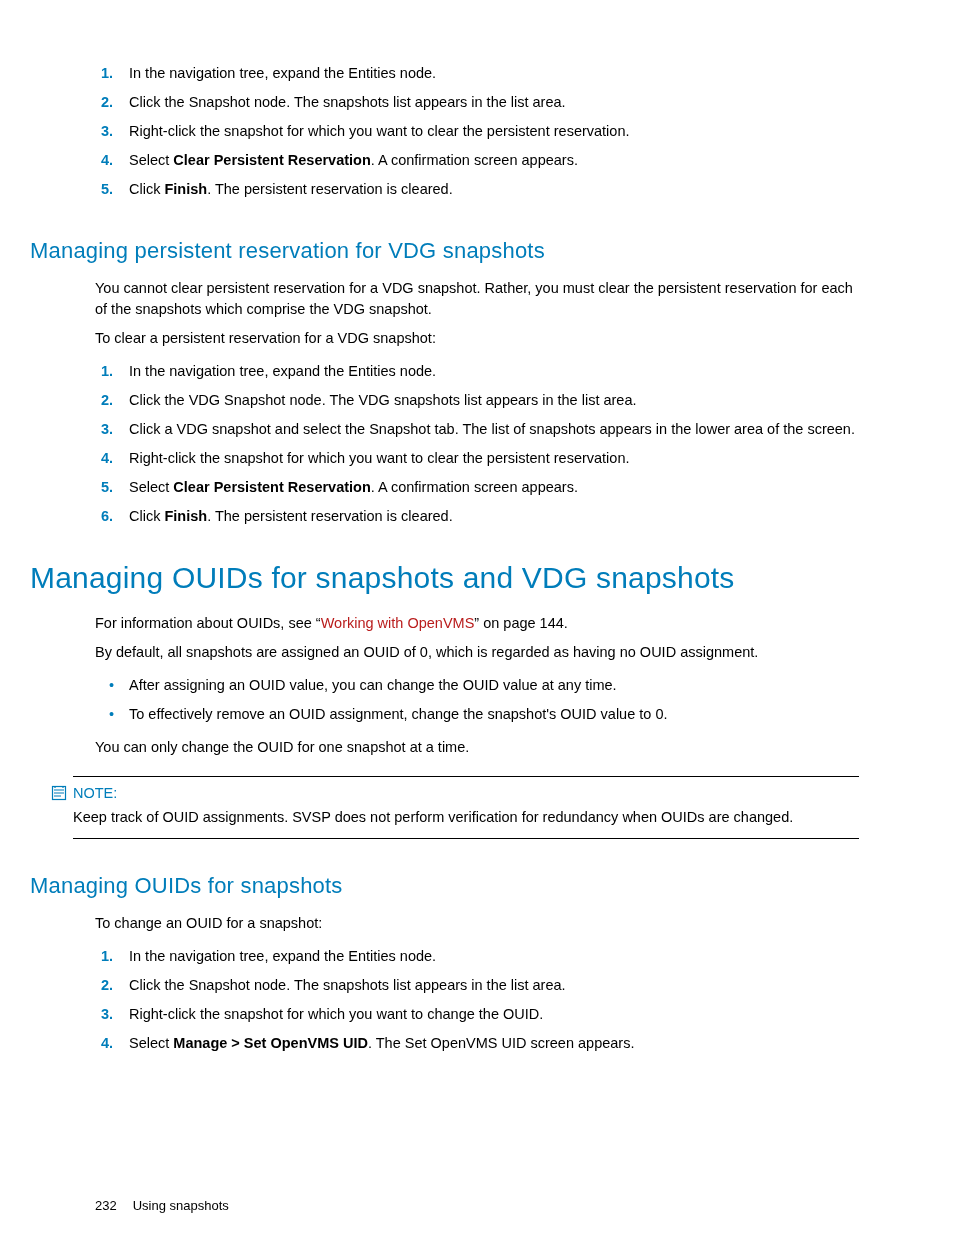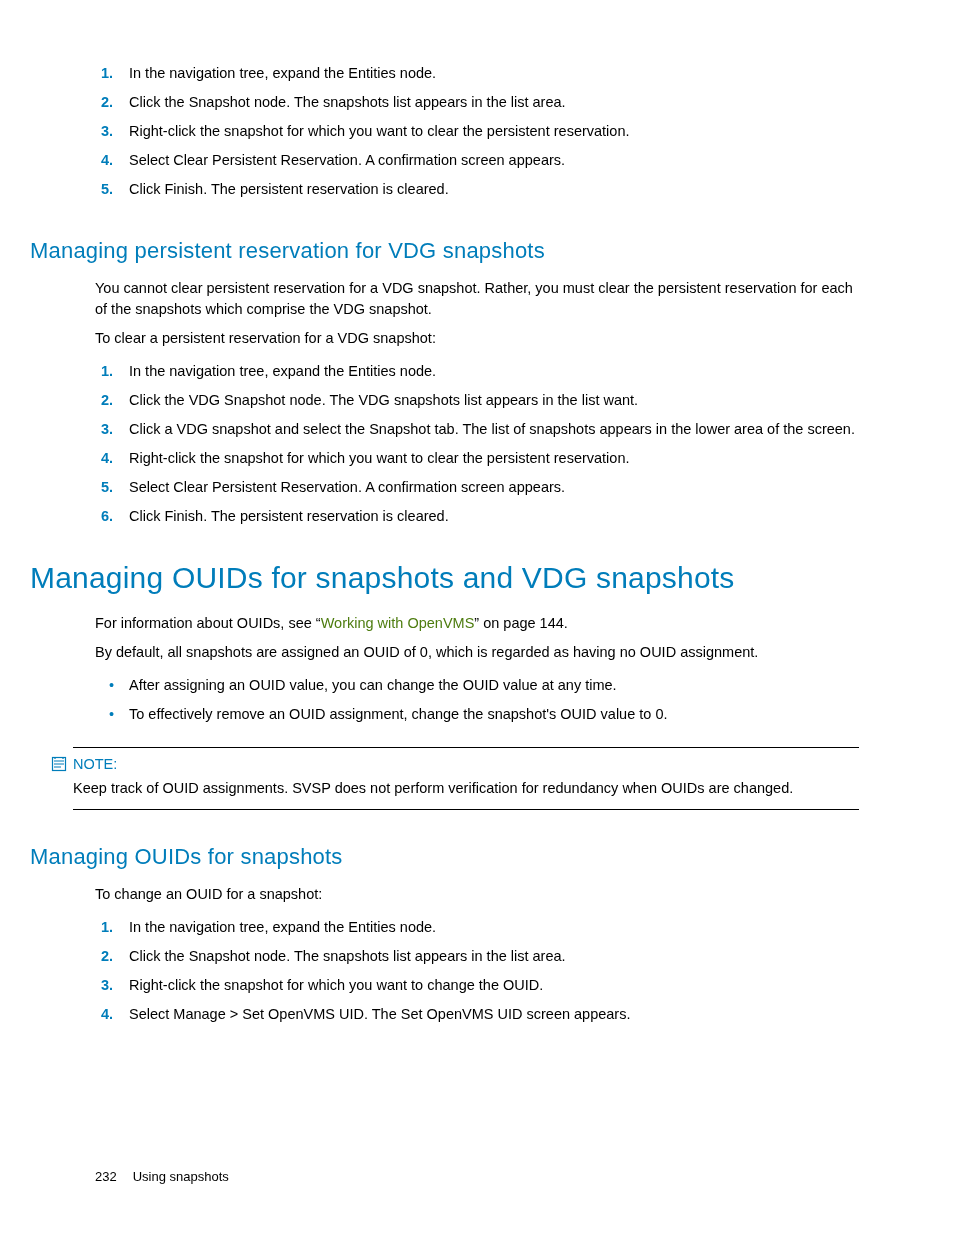--- a/index.html
+++ b/index.html
@@ -70,24 +70,24 @@
   }
   ul.bullets > li::before {
     content: "•";
     position: absolute;
     left: 14px;
     top: 4px;
     color: #007dba;
     font-size: 14.5px;
   }
   .bold {
-    font-weight: normal;
+    font-weight: bold;
   }
   .link {
-    color: #4d7c0f;
+    color: #b91c1c;
   }
   .note-block {
     border-top: 1px solid #000;
     border-bottom: 1px solid #000;
     margin: 18px 0 18px -22px;
     padding: 8px 0 10px 0;
   }
   .note-header {
     color: #007dba;
     font-size: 14.5px;
@@ -133,21 +133,21 @@
       <span>Click </span><span class="bold">Finish</span><span>. The persistent reservation is cleared.</span>
     </li>
   </ol>
 
   <div class="h2">Managing persistent reservation for VDG snapshots</div>
   <div class="body-text indent">You cannot clear persistent reservation for a VDG snapshot. Rather, you must clear the persistent reservation for each of the snapshots which comprise the VDG snapshot.</div>
   <div class="body-text indent">To clear a persistent reservation for a VDG snapshot:</div>
 
   <ol class="steps">
     <li>In the navigation tree, expand the Entities node.</li>
-    <li>Click the VDG Snapshot node. The VDG snapshots list appears in the list want.</li>
+    <li>Click the VDG Snapshot node. The VDG snapshots list appears in the list area.</li>
     <li>Click a VDG snapshot and select the Snapshot tab. The list of snapshots appears in the lower area of the screen.</li>
     <li>Right-click the snapshot for which you want to clear the persistent reservation.</li>
     <li>
       <span>Select </span><span class="bold">Clear Persistent Reservation</span><span>. A confirmation screen appears.</span>
     </li>
     <li>
       <span>Click </span><span class="bold">Finish</span><span>. The persistent reservation is cleared.</span>
     </li>
   </ol>
 
@@ -156,20 +156,21 @@
   <div class="body-text indent">
     <span>For information about OUIDs, see “</span><span class="link">Working with OpenVMS</span><span>” on page 144.</span>
   </div>
   <div class="body-text indent">By default, all snapshots are assigned an OUID of 0, which is regarded as having no OUID assignment.</div>
 
   <ul class="bullets">
     <li>After assigning an OUID value, you can change the OUID value at any time.</li>
     <li>To effectively remove an OUID assignment, change the snapshot's OUID value to 0.</li>
   </ul>
 
+  <div class="body-text indent">You can only change the OUID for one snapshot at a time.</div>
 
   <div class="note-block">
     <div class="note-header">
       <svg class="note-icon" viewBox="0 0 16 16">
         <rect x="1.5" y="1.5" width="13" height="13" fill="none" stroke="#007dba" stroke-width="1.2"></rect>
         <path d="M3 5 h10 M3 8 h10 M3 11 h7" stroke="#007dba" stroke-width="1.2" fill="none"></path>
         <path d="M12 1 v2 M4 1 v2" stroke="#007dba" stroke-width="1.2"></path>
       </svg>
       <span>NOTE:</span>
     </div>

